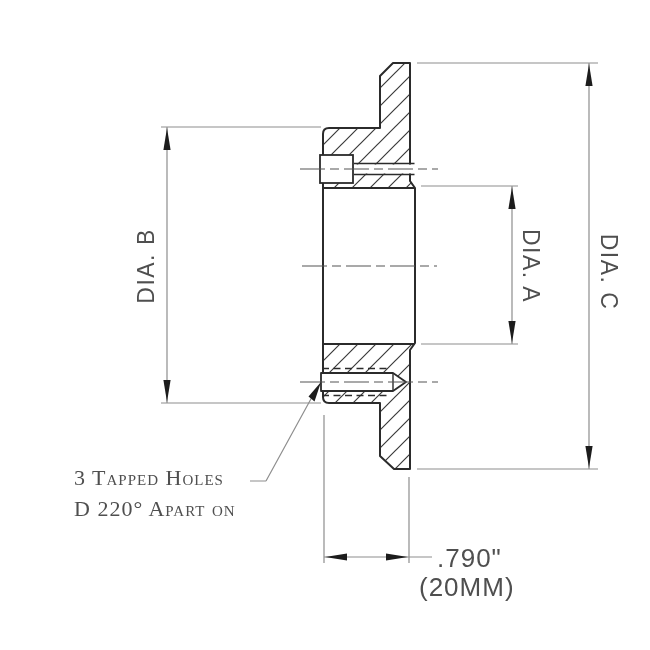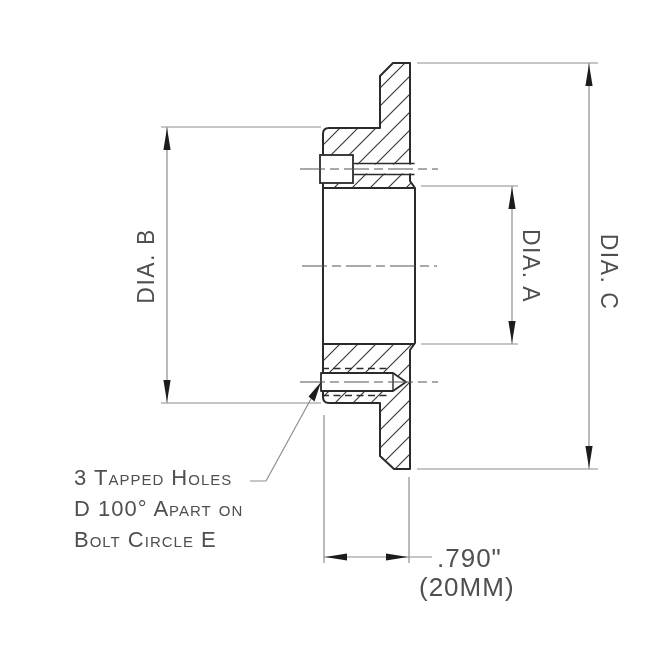--- a/index.html
+++ b/index.html
@@ -22,20 +22,21 @@
     width:100px;height:28px;
     font-size:23px;letter-spacing:1.5px;
     text-align:center;line-height:28px;
   }
   .rot-ccw{transform:rotate(-90deg);}
   .rot-cw{transform:rotate(90deg);}
   .note{
     font-size:22px;line-height:31px;
     font-variant:small-caps;
     letter-spacing:1px;
+    font-family:Liberation Serif, serif;
   }
   .dim-text{
     font-size:26px;letter-spacing:1px;
   }
 </style>
 </head>
 <body>
 
 <div id="canvas" style="--outline: #2b2b2b; --hatch: #3a3a3a; --dimension: #8e8e8e; --centerline: #555555; --arrow: #1c1c1c; --text: #4f4f4f; --background: #ffffff;">
 
@@ -99,20 +100,19 @@
       <polygon points="321,382 308.5,396.5 314.5,401.5"></polygon>
     </g>
   </svg>
 
   <div class="lbl dia-label rot-ccw" style="left:96px; top:252px;">DIA. B</div>
   <div class="lbl dia-label rot-cw" style="left:481px; top:252px;">DIA. A</div>
   <div class="lbl dia-label rot-cw" style="left:559px; top:258px;">DIA. C</div>
 
   <div class="lbl note" style="left:74px; top:462px;">
     <div>3 Tapped Holes</div>
-    <div>D 100° Apart on</div>
-    <div>Bolt Circle E</div>
+    <div>D 220° Apart on</div>
   </div>
 
   <div class="lbl dim-text" style="left:437px; top:543px;">.790"</div>
   <div class="lbl dim-text" style="left:419px; top:572px;">(20MM)</div>
 
 </div>
 
 </body></html>

